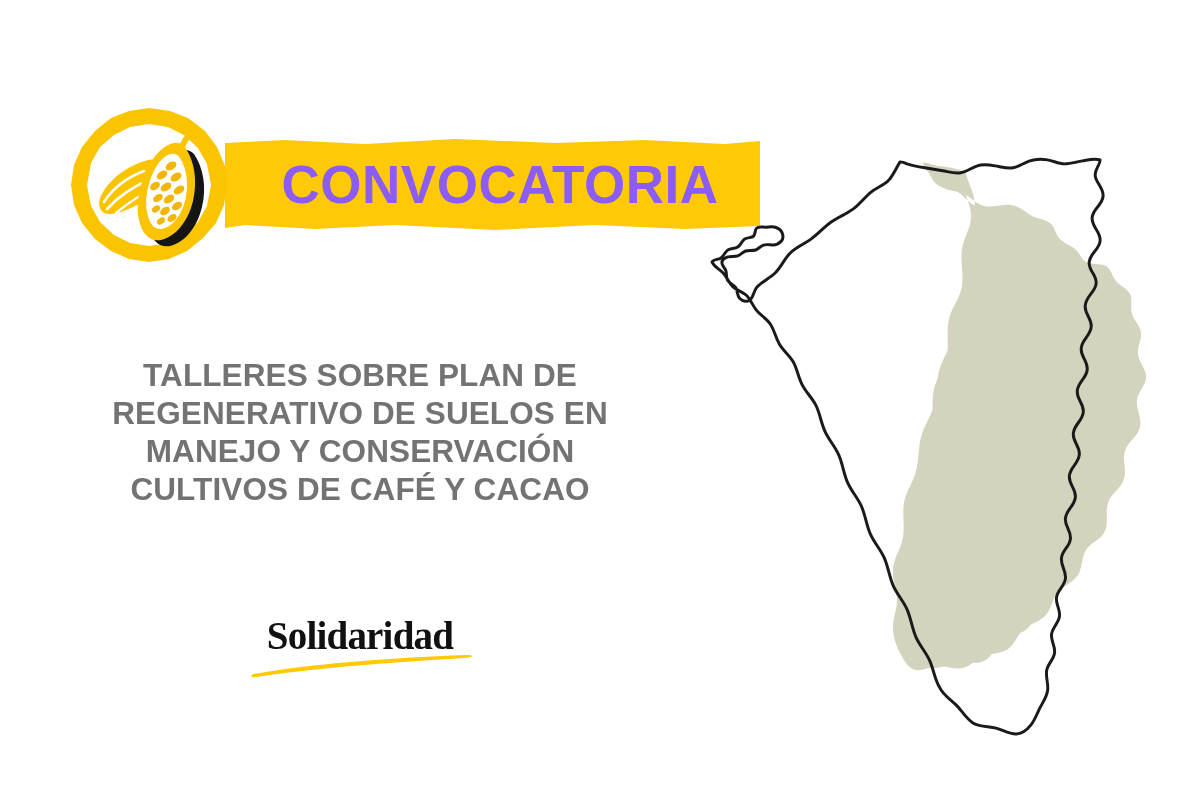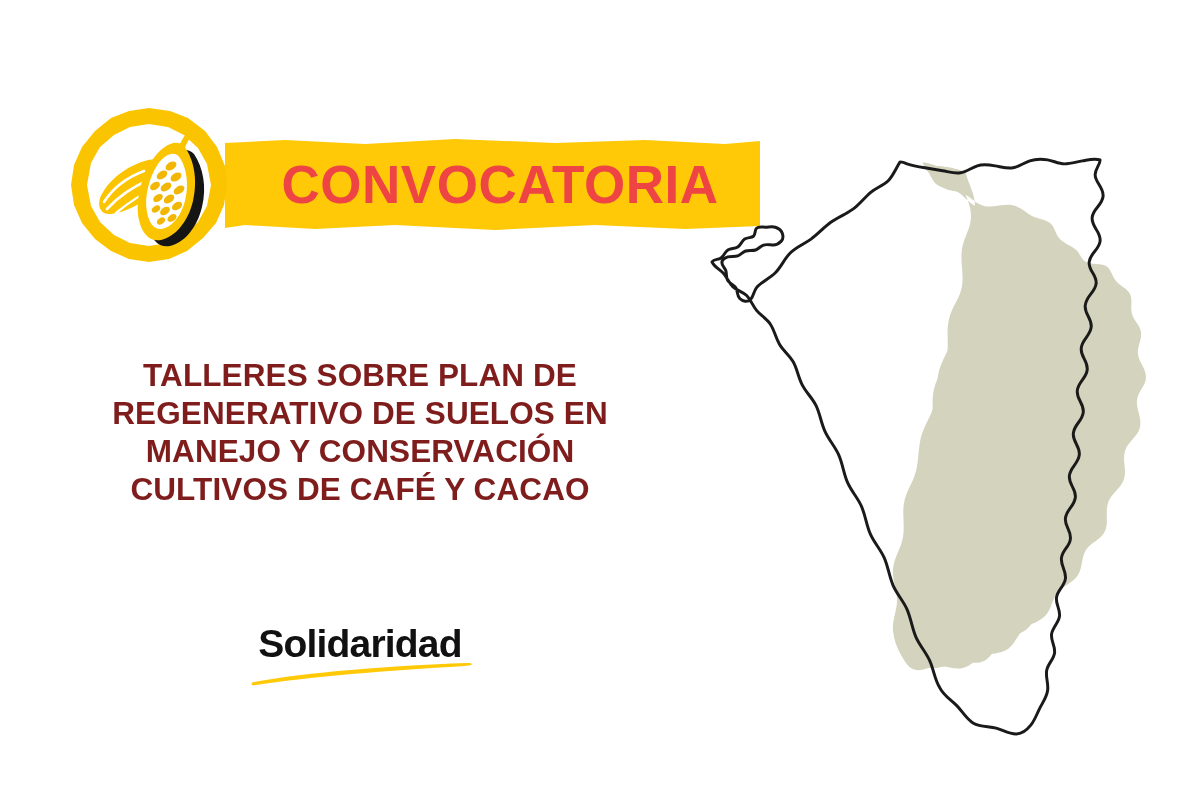--- a/index.html
+++ b/index.html
@@ -53,21 +53,21 @@
     left: 180px;
     top: 38px;
     width: 520px;
     height: 92px;
     display: flex;
     align-items: center;
     justify-content: center;
     font-size: 53px;
     font-weight: bold;
     letter-spacing: 0.5px;
-    color: #ef4444;
+    color: #8b5cf6;
     line-height: 1;
     white-space: nowrap;
     z-index: 3;
   }
   .badge {
     position: absolute;
     left: 6px;
     top: 2px;
     width: 166px;
     height: 166px;
@@ -88,39 +88,40 @@
     line-height: 1.1;
   }
   .headline {
     position: absolute;
     left: 50px;
     top: 356px;
     width: 620px;
     text-align: center;
     font-size: 31.5px;
     font-weight: bold;
-    color: #7f1d1d;
+    color: #737373;
     line-height: 38px;
     letter-spacing: 0.1px;
   }
   .headline .hl-line { display: block; white-space: nowrap; }
 
   
   .logo {
     position: absolute;
     left: 60px;
     top: 608px;
     width: 600px;
     height: 72px;
   }
   .logo-inner {
     position: relative;
     width: 240px;
-    margin: 12px auto;
+    margin: 4px auto;
     height: 72px;
+    font-family: Liberation Serif, serif;
   }
   .logo-word {
     position: absolute;
     left: 0;
     top: 0;
     width: 240px;
     text-align: center;
     font-size: 39px;
     font-weight: bold;
     letter-spacing: -0.8px;

